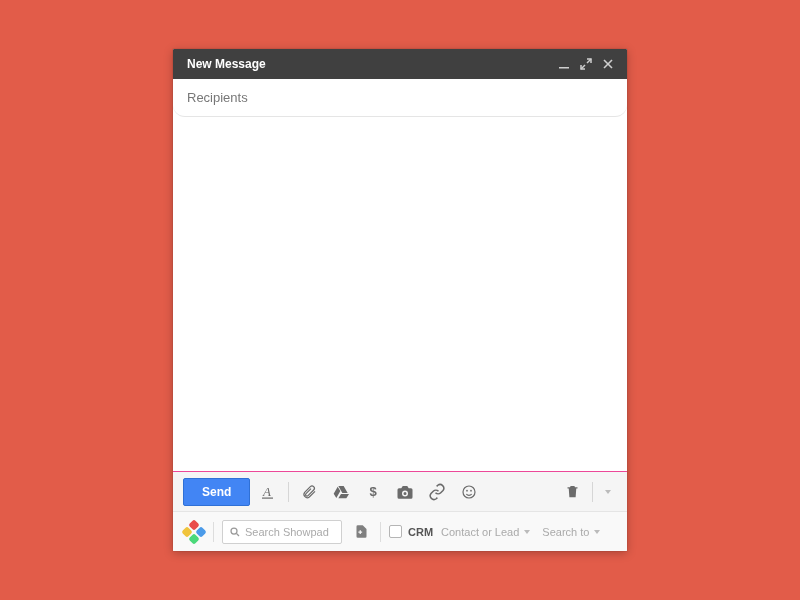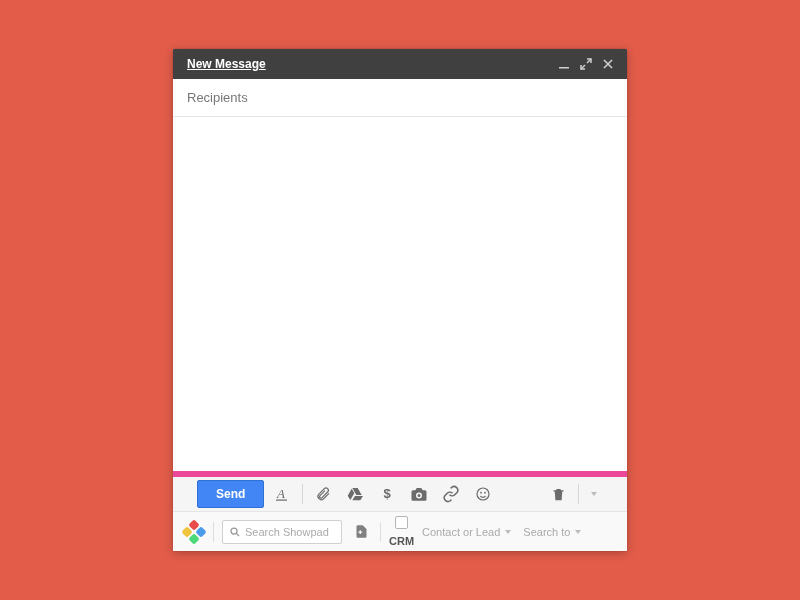--- a/index.html
+++ b/index.html
@@ -21,51 +21,52 @@
   }
   .titlebar {
     background: #404040;
     color: #fff;
     height: 30px;
     display: flex; align-items: center;
     padding: 0 8px 0 14px;
     font-size: 12px;
     font-weight: bold;
   }
-  .titlebar .title { flex: 1; text-decoration: underline; }
+  .titlebar .title { flex: 1; }
   .titlebar .win-btn {
     width: 22px; height: 22px;
     display: flex; align-items: center; justify-content: center;
     cursor: pointer; color: #cfcfcf;
   }
   .field-row {
     height: 38px;
     border-bottom: 1px solid #e5e5e5;
     display: flex; align-items: center;
     padding: 0 14px;
+    border-radius: 12px;
   }
   .field-row input {
     border: none; outline: none;
     width: 100%; height: 100%;
     font-size: 13px; color:#444;
   }
   .field-row input::placeholder { color:#777; }
   .body-area {
     flex: 1;
   }
   .body-area textarea {
     width:100%; height:100%;
     border:none; outline:none; resize:none;
     padding:12px 14px; font-size:13px; font-family: inherit;
   }
   .toolbar1 {
     height: 40px;
-    border-top: 6px solid #ec4899;
+    border-top: 1px solid #ec4899;
     display:flex; align-items:center;
-    padding: 0 24px;
+    padding: 0 10px;
     gap: 4px;
     background:#f5f5f5;
   }
   .send-btn {
     background:#4285f4;
     color:#fff;
     border:1px solid #2f70d6;
     height:28px;
     padding:0 18px;
     font-size:12px;
@@ -109,21 +110,20 @@
   .search-wrap input {
     border:none; outline:none; width:100%;
     font-size:11px; margin-left:4px; color:#555;
   }
   .search-wrap input::placeholder { color:#aaa; }
   .vsep { width:1px; height:20px; background:#ddd; }
   .crm-check {
     display:flex; align-items:center; gap:6px;
     font-size:11px; font-weight:bold;
     color:#555;
-    flex-direction:column;
   }
   .crm-check .box {
     width:13px; height:13px;
     border:1px solid #b5b5b5; background:#fff;
     border-radius:2px;
   }
   .crm-dd {
     display:flex; align-items:center; gap:5px;
     font-size:11px; color:#aaa; cursor:pointer;
     padding-right:4px;

